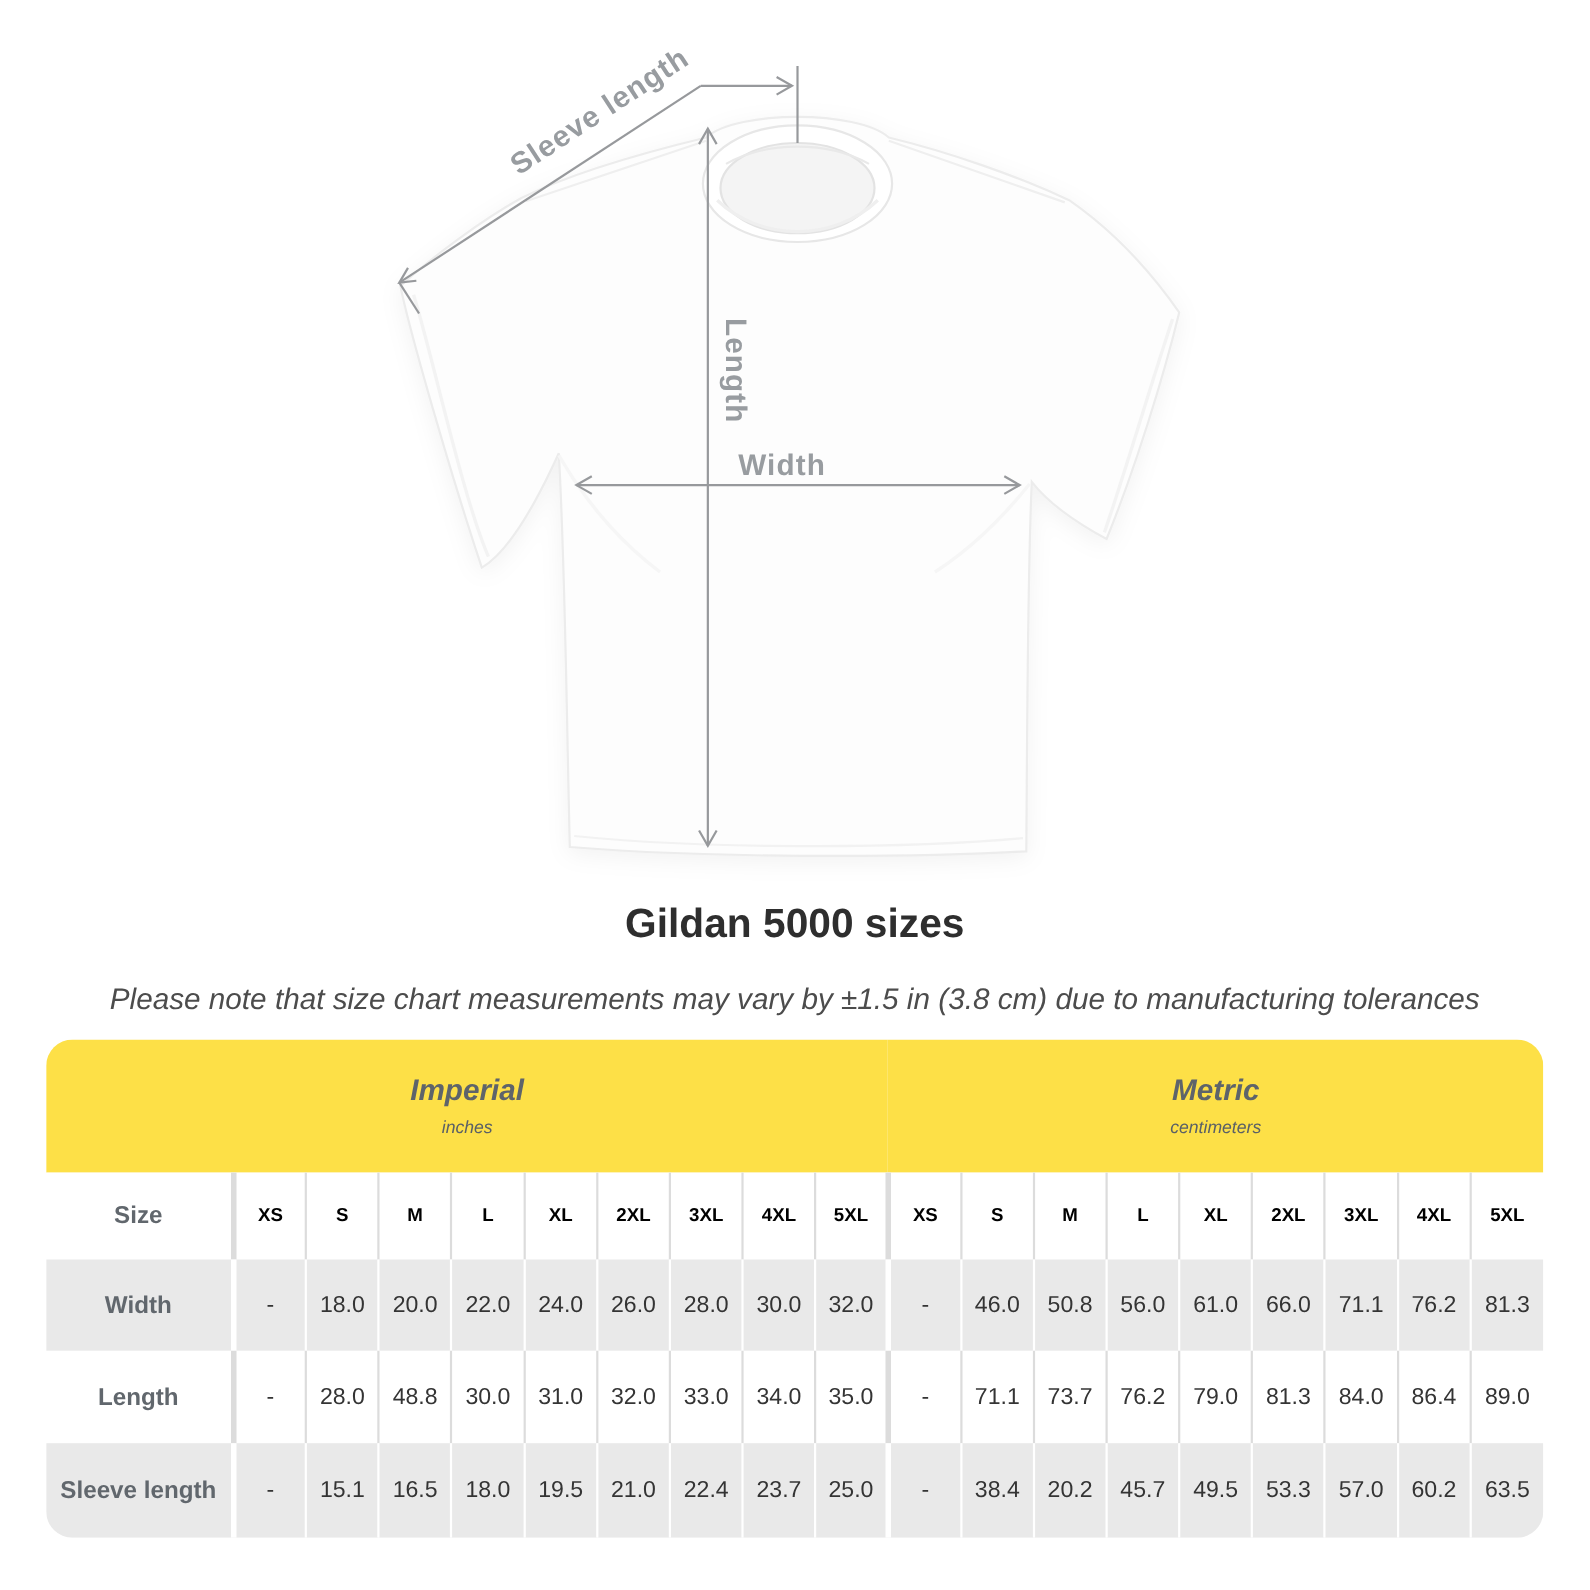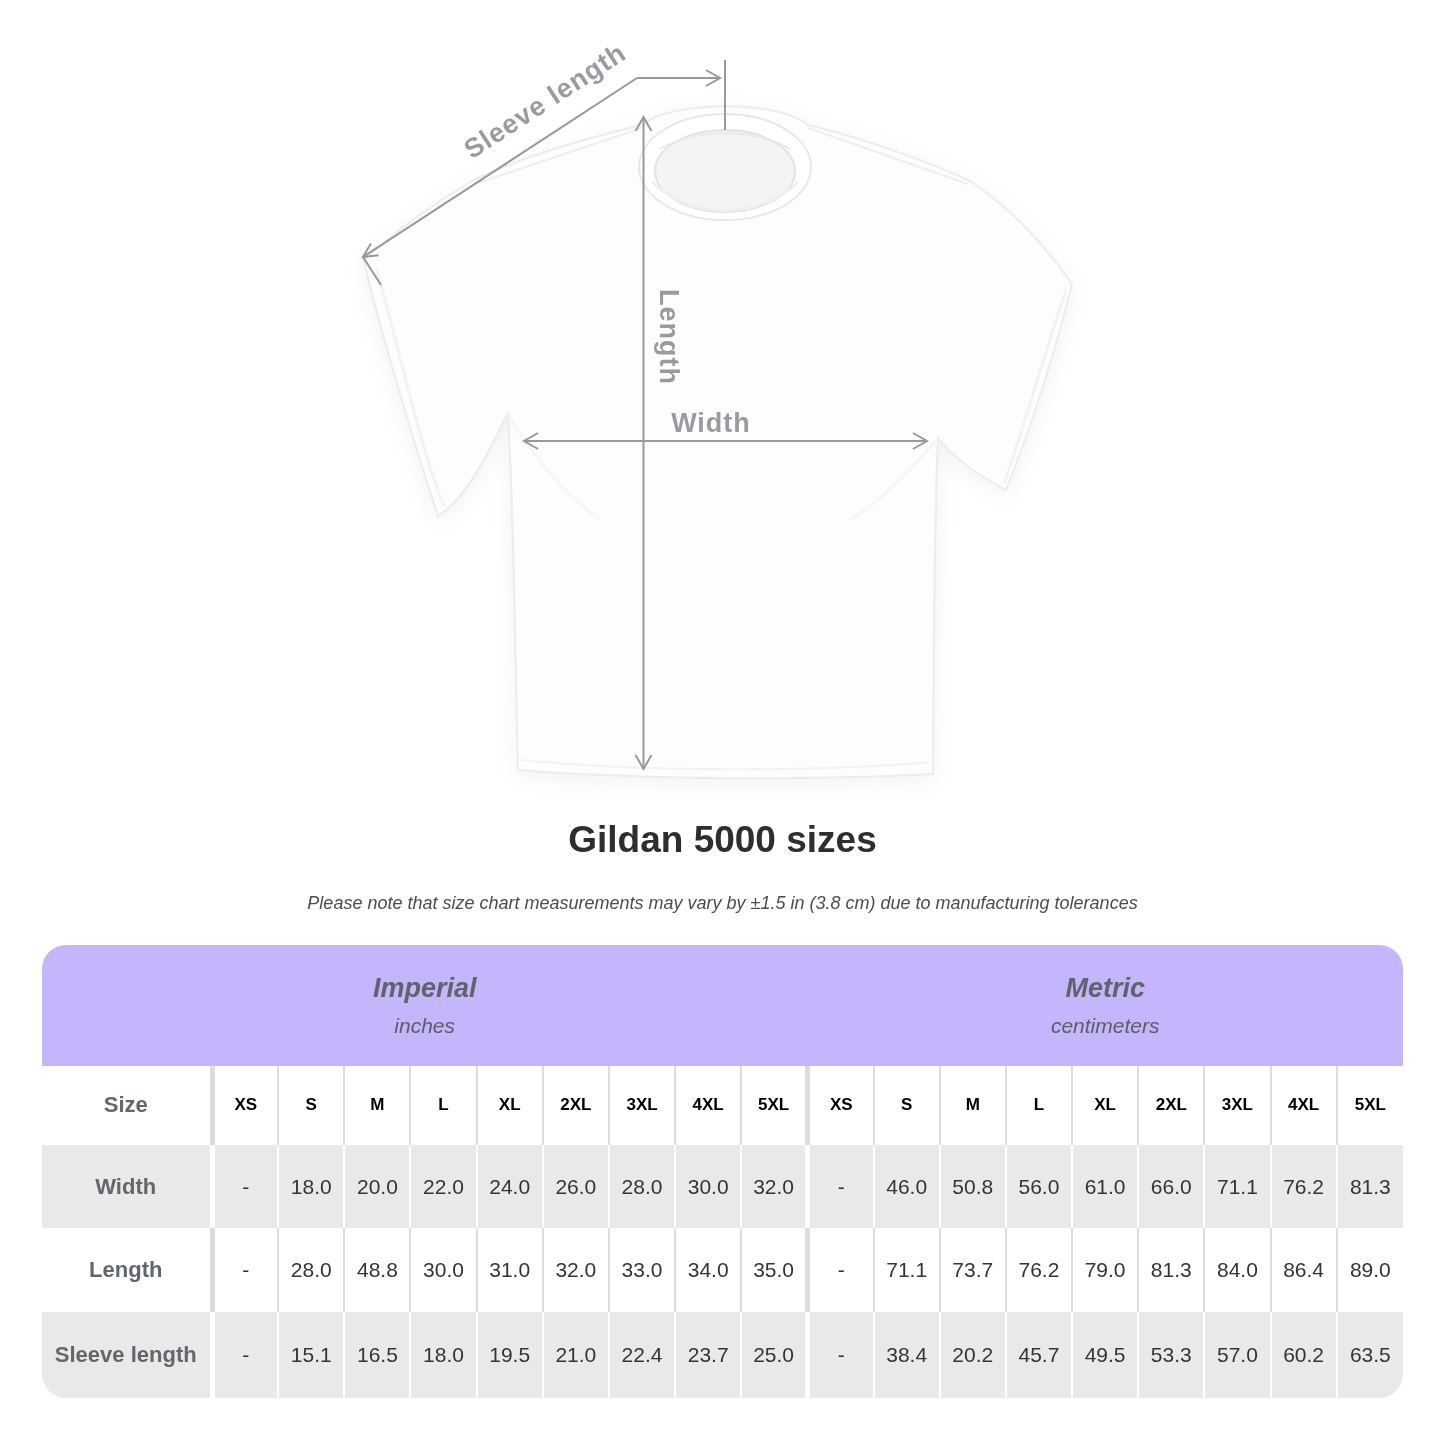--- a/index.html
+++ b/index.html
@@ -14,31 +14,31 @@
   .dim-label{
     font-family:"Liberation Sans","DejaVu Sans",sans-serif;
     font-weight:bold;font-size:27px;fill:#989ca0;letter-spacing:1px;
   }
   .title{
     position:absolute;top:819px;left:0;width:100%;
     text-align:center;font-size:37px;font-weight:bold;color:#2e2e2e;
   }
   .note{
     position:absolute;top:893px;left:0;width:100%;
-    text-align:center;font-size:18px;font-style:italic;color:#4c4c4c;
+    text-align:center;font-size:27px;font-style:italic;color:#4c4c4c;
   }
   .table-wrap{
     position:absolute;left:42px;top:945px;width:1361px;height:453px;
     border-radius:24px;overflow:hidden;background:#ffffff;
   }
   table{border-collapse:collapse;table-layout:fixed;width:100%;height:100%;}
   td,th{text-align:center;vertical-align:middle;padding:0;}
-  tr.band td{background:#c4b5fd;}
+  tr.band td{background:#fde047;}
   .ug{font-size:27px;font-weight:bold;font-style:italic;color:#5e646a;}
-  .us{font-size:21px;font-style:italic;color:#5a6066;margin-top:10px;}
+  .us{font-size:16px;font-style:italic;color:#5a6066;margin-top:10px;}
   tr.r-white th, tr.r-white td{background:#ffffff;border-left:2px solid #dcdcdc;}
   tr.r-gray  th, tr.r-gray  td{background:#e9e9e9;border-left:2px solid #ffffff;}
   .first{border-left:none !important;}
   .wide{border-left-width:5px !important;}
   th{font-size:17px;font-weight:bold;color:#000000;}
   .lbl{font-size:22px;font-weight:bold;color:#61676d;}
   .val{font-size:21px;color:#343434;font-weight:normal;}
 </style>
 </head>
 <body>

